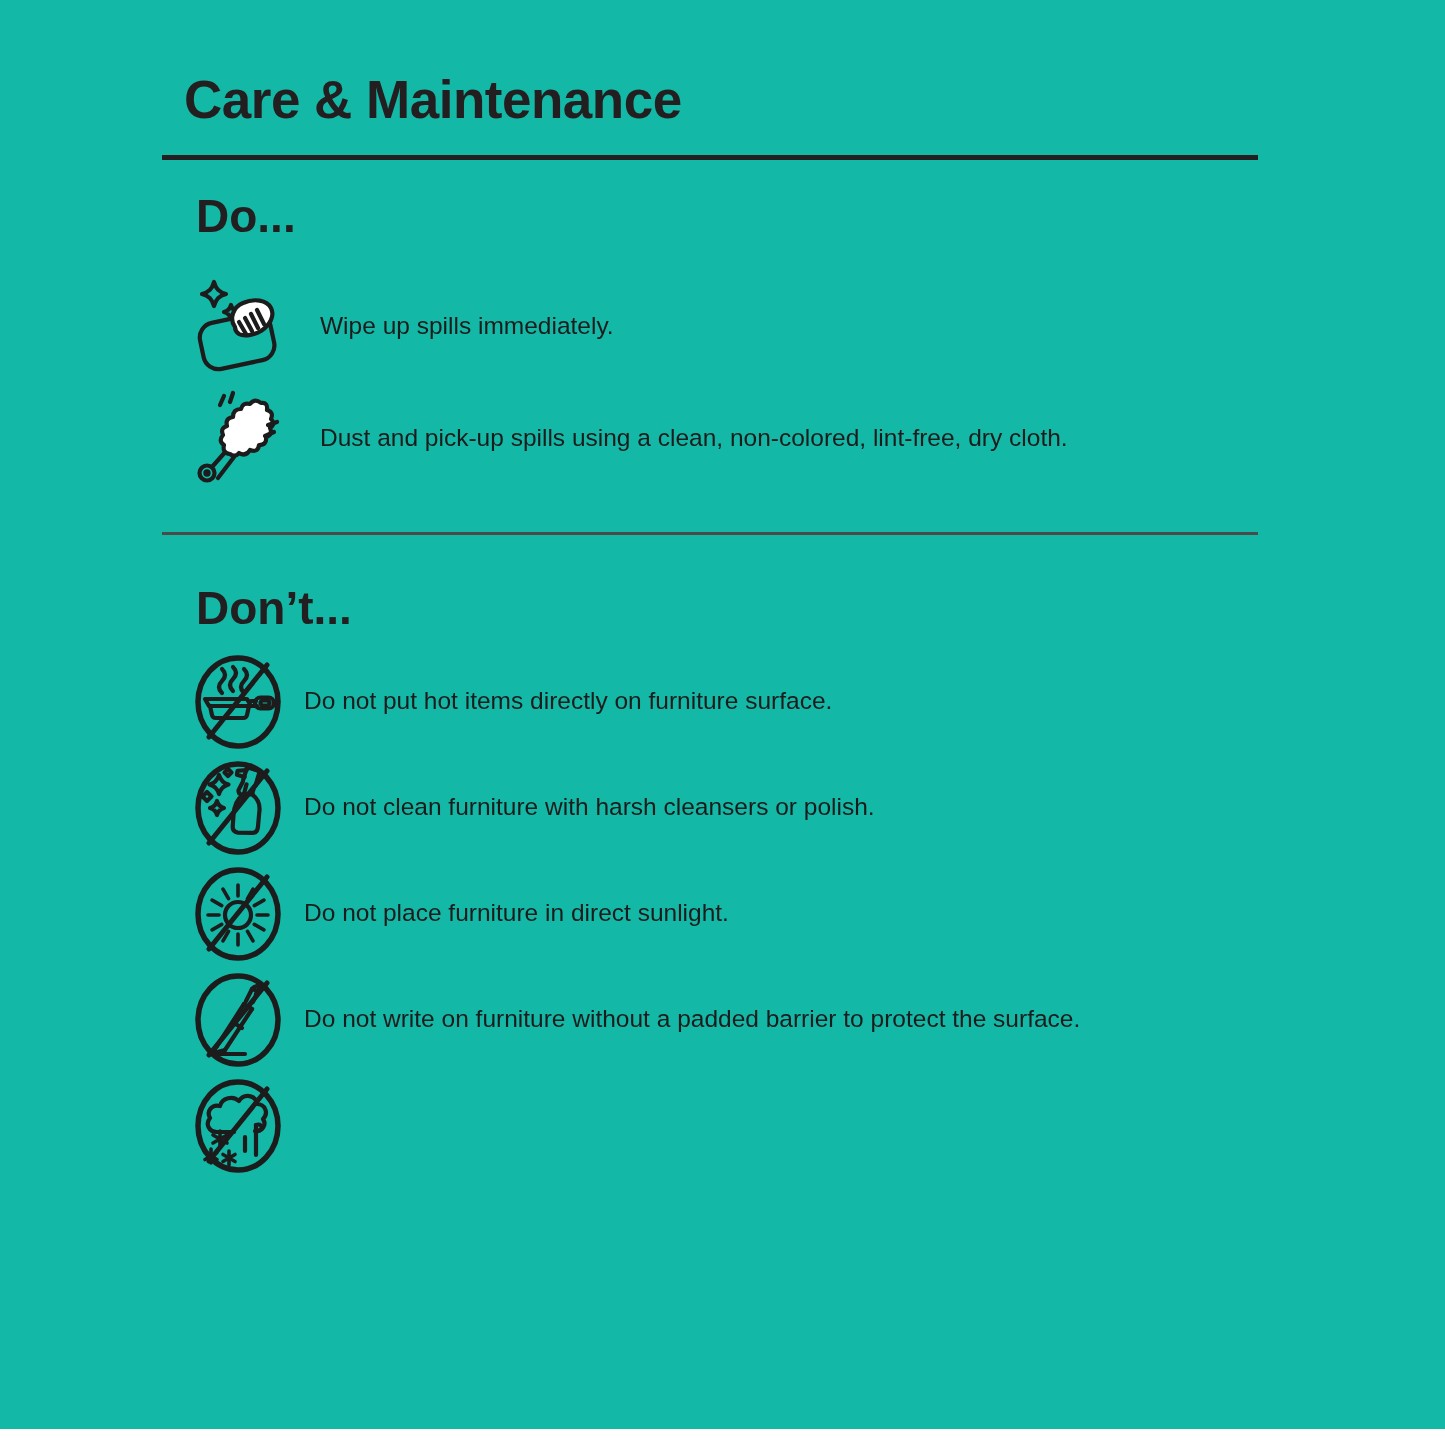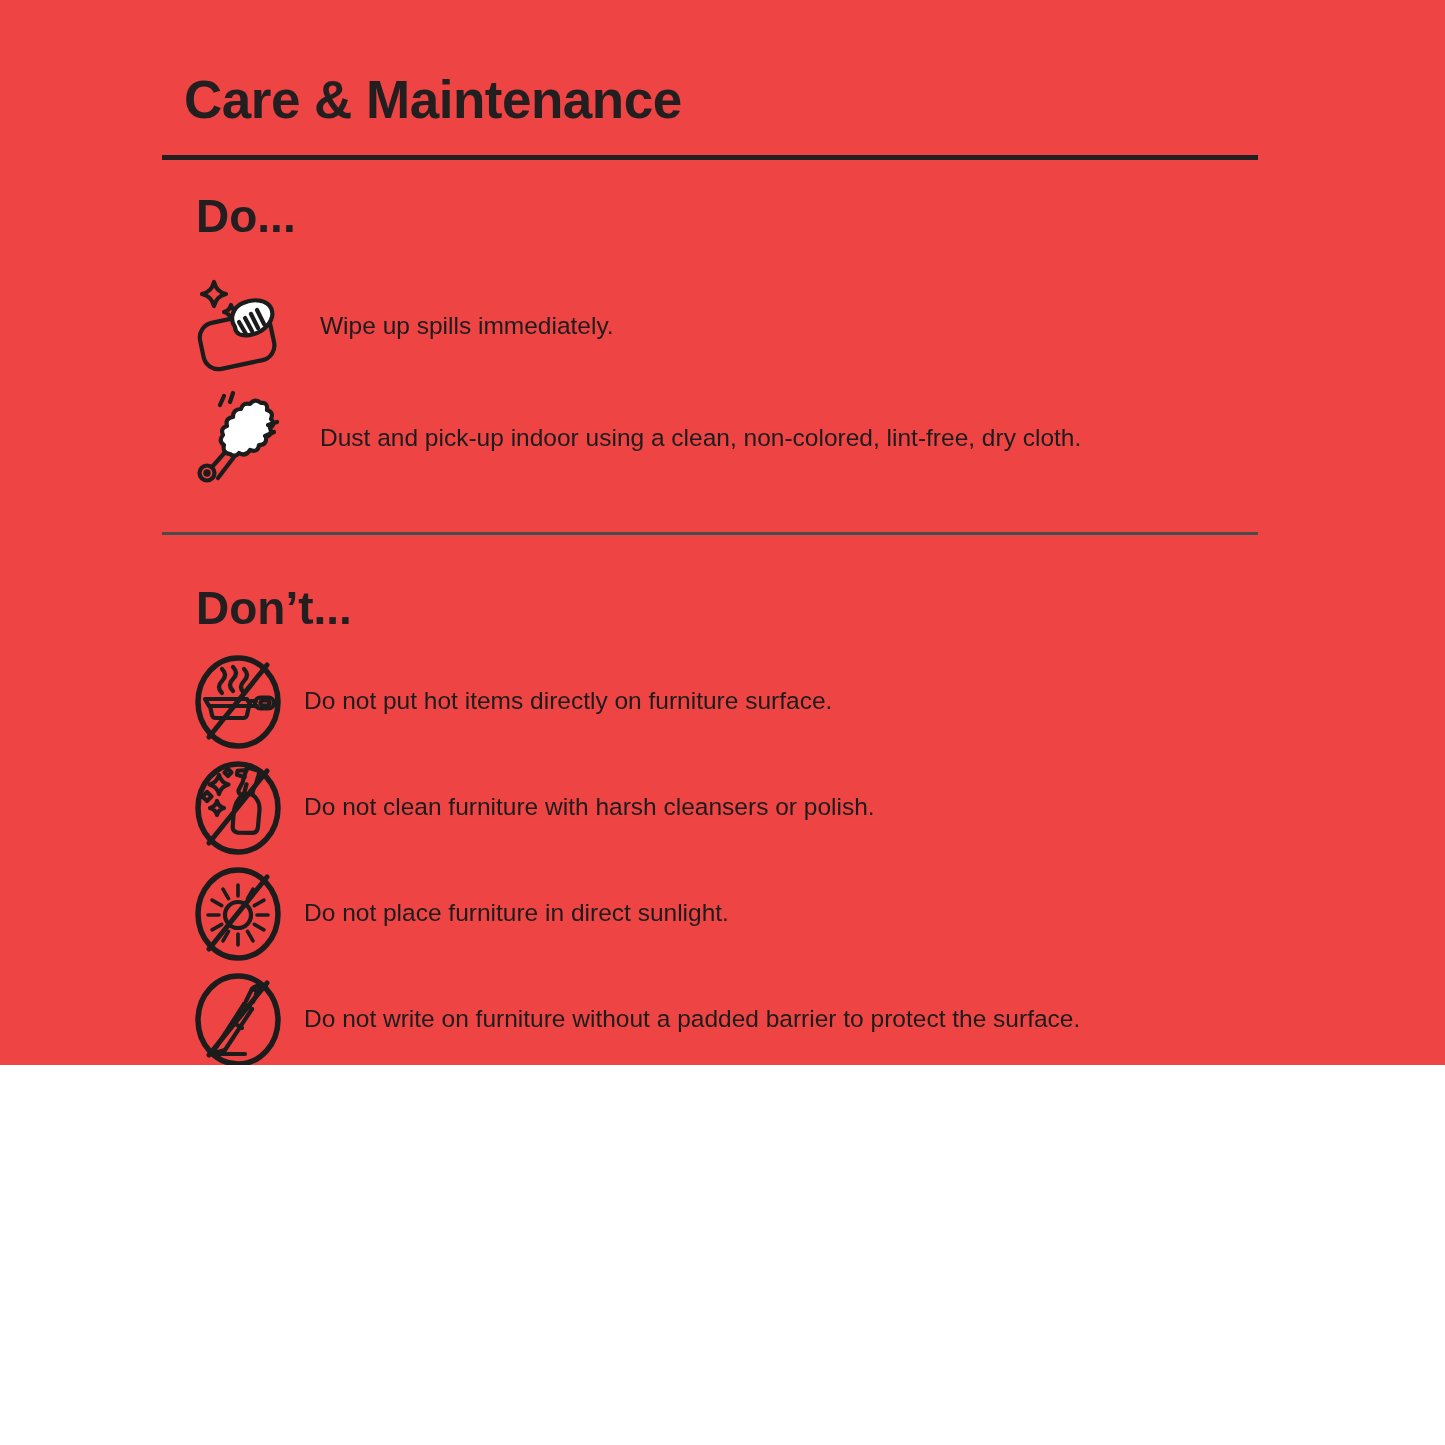--- a/index.html
+++ b/index.html
@@ -1,17 +1,17 @@
 <!DOCTYPE html>
 <html><head>
 <meta charset="utf-8">
 <style>
   html,body{margin:0;padding:0;background:#ffffff;}
   .page{
-    width:1445px;height:1065px;background:#ef4444;overflow:hidden;
+    width:1445px;height:1429px;background:#14b8a6;overflow:hidden;
     font-family:"Liberation Sans", sans-serif;color:#1c1c1c;position:relative;
     box-sizing:border-box;padding-top:73px;
   }
   .content{margin-left:162px;width:1096px;}
   h1{
     margin:0 0 0 22px;font-size:53px;line-height:1.0;font-weight:700;
     color:#231f20;letter-spacing:-0.5px;
   }
   .rule{border:none;margin:0;width:1096px;}
   .rule-thick{height:5px;background:#231f20;margin-top:29px;}
@@ -167,21 +167,21 @@
     </span>
     <span class="text">Wipe up spills immediately.</span>
   </div>
 
   <div class="row">
     <span class="icon">
       <svg class="glyph g-do" aria-hidden="true">
                 <use href="#duster-icon" xlink:href="#duster-icon"></use>
               </svg>
     </span>
-    <span class="text">Dust and pick-up indoor using a clean, non-colored, lint-free, dry cloth.</span>
+    <span class="text">Dust and pick-up spills using a clean, non-colored, lint-free, dry cloth.</span>
   </div>
 
 </div>
     </section>
 
     <hr class="rule rule-thin">
 
     <section>
       <h2 class="dont">Don’t...</h2>
       <div class="rows rows-dont" id="dont-rows">

